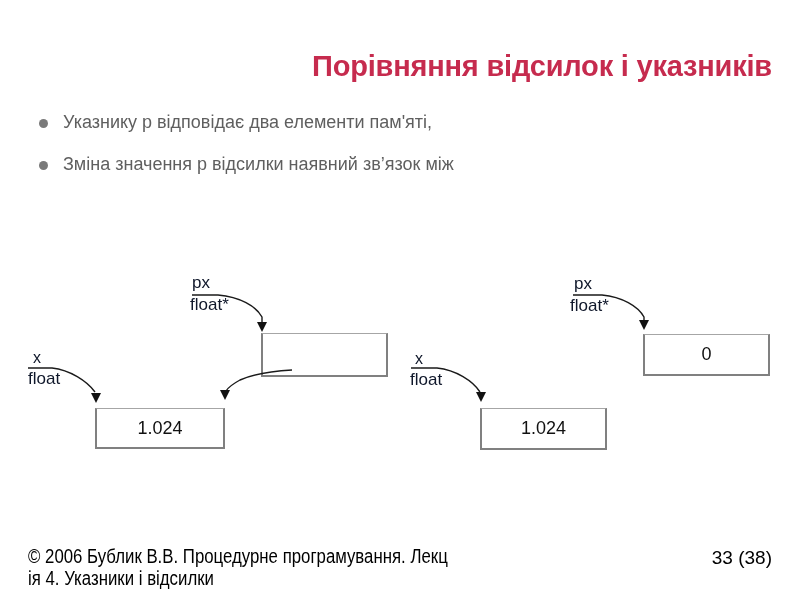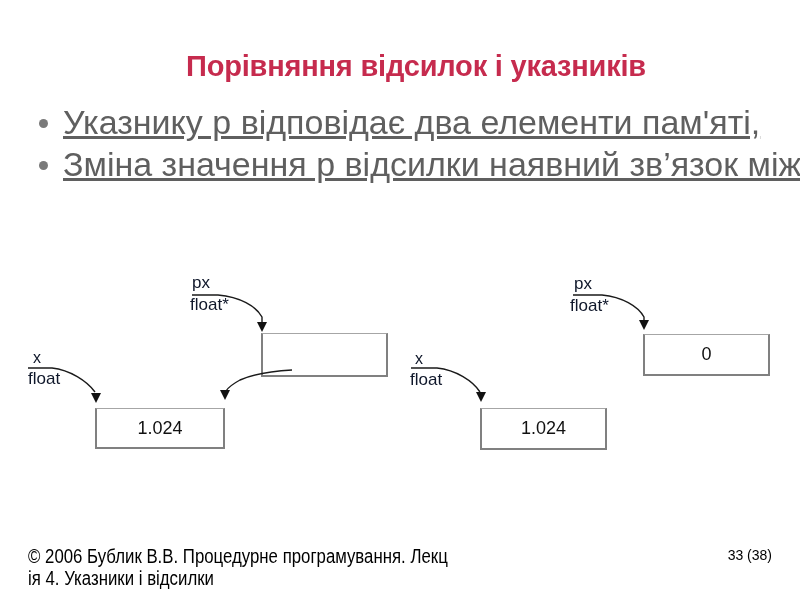--- a/index.html
+++ b/index.html
@@ -16,21 +16,21 @@
     overflow: hidden;
   }
 
   
   .slide-title {
     position: absolute;
     top: 50px;
     left: 60px;
     right: 28px;
     margin: 0;
-    text-align: center;
+    text-align: right;
     font-size: 29px;
     font-weight: 700;
     color: #c62b4e;
     letter-spacing: -0.2px;
   }
 
   
   .bullet-list {
     position: absolute;
     top: 106px;
@@ -45,23 +45,22 @@
   .bullet-dot {
     flex: 0 0 auto;
     width: 9px;
     height: 9px;
     border-radius: 50%;
     background: #7a7a7a;
     margin: 13px 15px 0 9px;
   }
   .bullet-text {
     color: #5f5f5f;
-    font-size: 34px;
+    font-size: 18px;
     line-height: 33px;
-    text-decoration: underline;
   }
   .bullet-line {
     display: block;
     white-space: nowrap;
   }
 
   
   .dlabel {
     position: absolute;
     color: #0f172a;
@@ -105,21 +104,21 @@
     transform: scaleX(0.84);
     transform-origin: 0 0;
     white-space: nowrap;
   }
   .footer-line { display: block; }
   .page-number {
     position: absolute;
     right: 28px;
     top: 547px;
     color: #000000;
-    font-size: 14px;
+    font-size: 19px;
   }
 </style>
 </head>
 <body>
 
 <div class="slide">
 
   <h1 class="slide-title">Порівняння відсилок і указників</h1>
 
   <div class="bullet-list">

